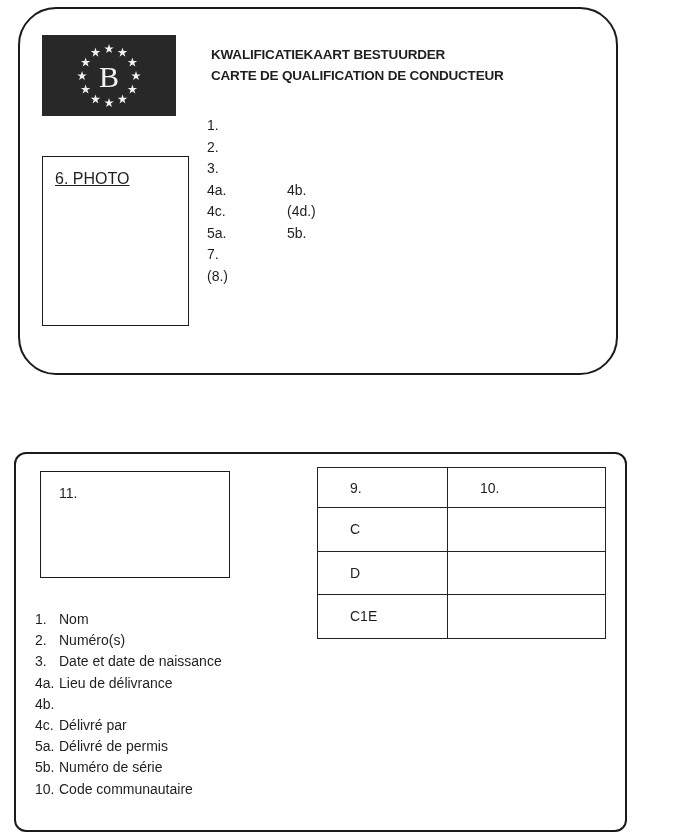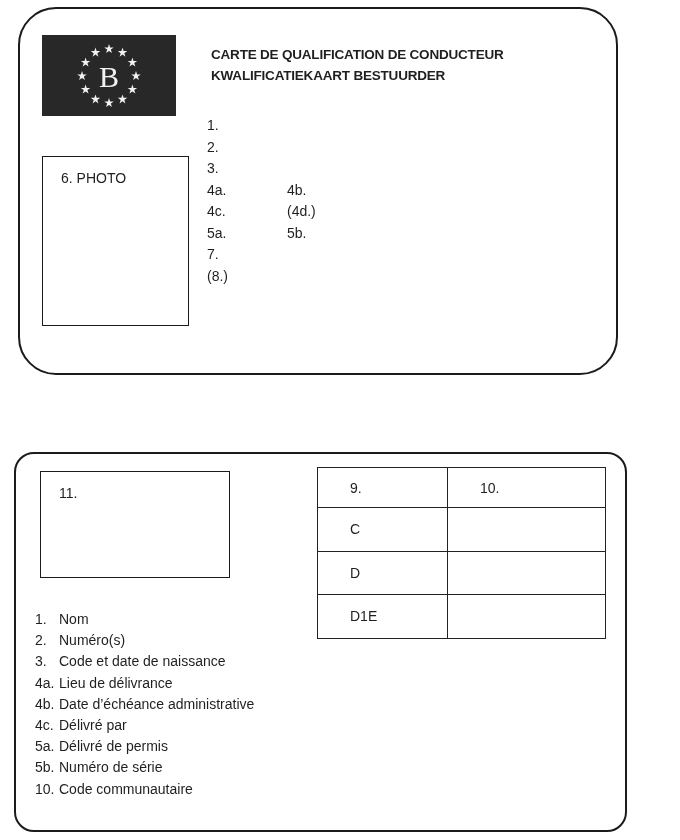--- a/index.html
+++ b/index.html
@@ -2,30 +2,30 @@
 <html><head>
 <meta charset="utf-8">
 <style>
   html,body{margin:0;padding:0;background:#ffffff;}
   .canvas{
     position:relative;width:680px;height:840px;background:#ffffff;
     font-family:"Liberation Sans",sans-serif;color:#1f1f1f;overflow:hidden;
   }
   .card{position:absolute;background:#ffffff;border:2px solid #1b1b1b;box-sizing:border-box;}
   .card-front{left:18px;top:7px;width:600px;height:368px;border-radius:38px;}
-  .card-back{left:14px;top:452px;width:613px;height:380px;border-radius:20px;}
+  .card-back{left:14px;top:452px;width:613px;height:380px;border-radius:12px;}
 
   
   .flag{position:absolute;left:22px;top:26px;width:134px;height:81px;}
   .flag svg{display:block;width:100%;height:100%;}
   .front-title{position:absolute;left:191px;top:35px;font-weight:bold;font-size:13.5px;
     line-height:21px;letter-spacing:-0.2px;white-space:nowrap;}
   .photo-box{position:absolute;left:22px;top:147px;width:147px;height:170px;
     border:1.5px solid #1b1b1b;box-sizing:border-box;}
-  .photo-box span{position:absolute;left:18px;top:13px;font-size:14px;}
+  .photo-box span{position:absolute;left:12px;top:13px;font-size:16px;text-decoration:underline;}
   .front-fields{position:absolute;left:187px;top:106px;font-size:14px;}
   .frow{display:flex;height:21.5px;line-height:21.5px;}
   .frow .c1{width:80px;}
 
   
   .box11{position:absolute;left:24px;top:17px;width:190px;height:107px;
     border:1.5px solid #1b1b1b;box-sizing:border-box;}
   .box11 span{position:absolute;left:18px;top:13px;font-size:14px;}
   .legend{position:absolute;left:19px;top:155px;font-size:14px;}
   .lrow{display:flex;height:21.2px;line-height:21.2px;}
@@ -61,22 +61,22 @@
           <polygon transform="translate(43.6,54.5)" points="0,-5 1.12,-1.55 4.76,-1.55 1.82,0.59 2.94,4.05 0,1.91 -2.94,4.05 -1.82,0.59 -4.76,-1.55 -1.12,-1.55"></polygon>
           <polygon transform="translate(40,41)" points="0,-5 1.12,-1.55 4.76,-1.55 1.82,0.59 2.94,4.05 0,1.91 -2.94,4.05 -1.82,0.59 -4.76,-1.55 -1.12,-1.55"></polygon>
           <polygon transform="translate(43.6,27.5)" points="0,-5 1.12,-1.55 4.76,-1.55 1.82,0.59 2.94,4.05 0,1.91 -2.94,4.05 -1.82,0.59 -4.76,-1.55 -1.12,-1.55"></polygon>
           <polygon transform="translate(53.5,17.6)" points="0,-5 1.12,-1.55 4.76,-1.55 1.82,0.59 2.94,4.05 0,1.91 -2.94,4.05 -1.82,0.59 -4.76,-1.55 -1.12,-1.55"></polygon>
         </g>
         <text x="67" y="51.5" text-anchor="middle" font-size="30" fill="#f2f2f2" font-family="Liberation Serif, serif">B</text>
       </svg>
     </div>
 
     <div class="front-title">
+      <div>KWALIFICATIEKAART BESTUURDER</div>
       <div>CARTE DE QUALIFICATION DE CONDUCTEUR</div>
-      <div>KWALIFICATIEKAART BESTUURDER</div>
     </div>
 
     <div class="photo-box">
       <span>6. PHOTO</span>
     </div>
 
     <div class="front-fields">
       <div class="frow">
         <span class="c1">1.</span>
         <span class="c2"></span>
@@ -122,29 +122,28 @@
       <div class="lrow">
         <span class="lnum">1.</span>
         <span class="llabel">Nom</span>
       </div>
       <div class="lrow">
         <span class="lnum">2.</span>
         <span class="llabel">Numéro(s)</span>
       </div>
       <div class="lrow">
         <span class="lnum">3.</span>
-        <span class="llabel">Code et date de naissance</span>
+        <span class="llabel">Date et date de naissance</span>
       </div>
       <div class="lrow">
         <span class="lnum">4a.</span>
         <span class="llabel">Lieu de délivrance</span>
       </div>
       <div class="lrow">
         <span class="lnum">4b.</span>
-        <span class="llabel">Date d’échéance administrative</span>
       </div>
       <div class="lrow">
         <span class="lnum">4c.</span>
         <span class="llabel">Délivré par</span>
       </div>
       <div class="lrow">
         <span class="lnum">5a.</span>
         <span class="llabel">Délivré de permis</span>
       </div>
       <div class="lrow">
@@ -165,19 +164,19 @@
       </tr>
       <tr>
         <td class="col-a">C</td>
         <td class="col-b"></td>
       </tr>
       <tr>
         <td class="col-a">D</td>
         <td class="col-b"></td>
       </tr>
       <tr>
-        <td class="col-a">D1E</td>
+        <td class="col-a">C1E</td>
         <td class="col-b"></td>
       </tr>
     </tbody>
       </table>
   </div>
 </div>
 
 </body></html>

